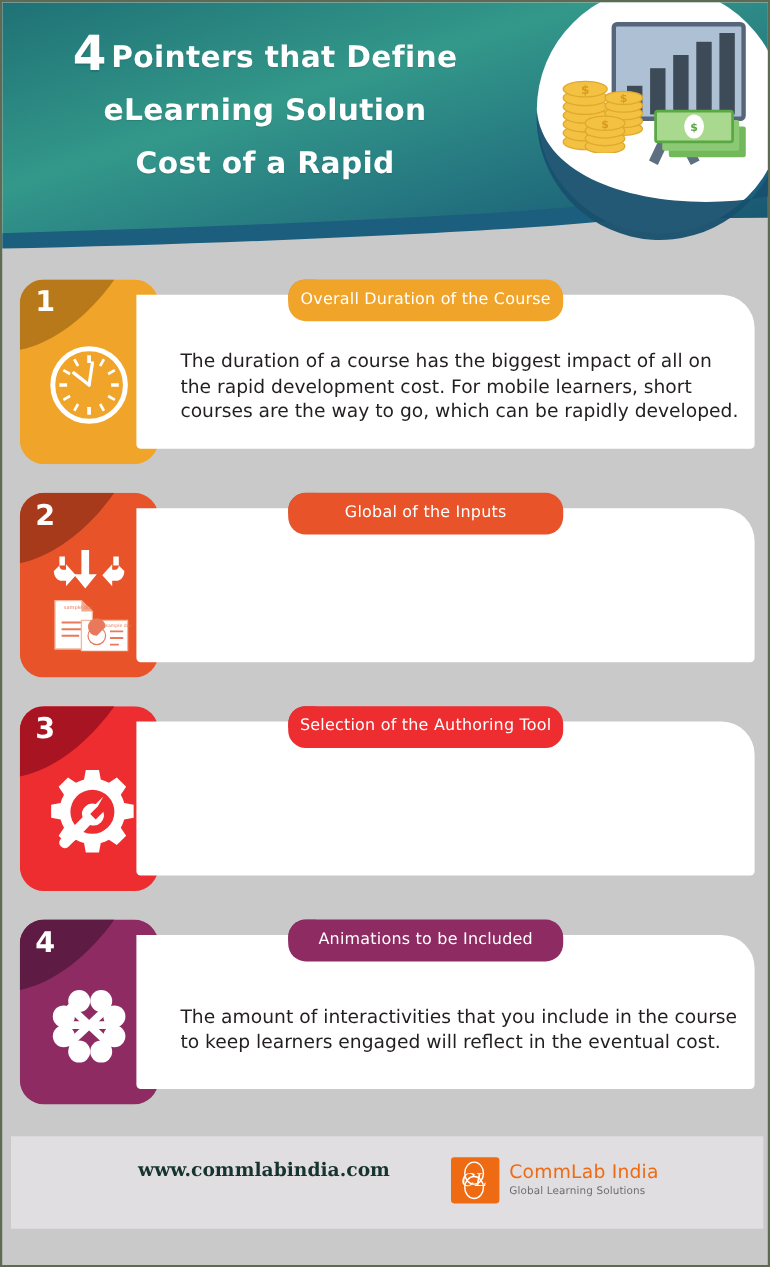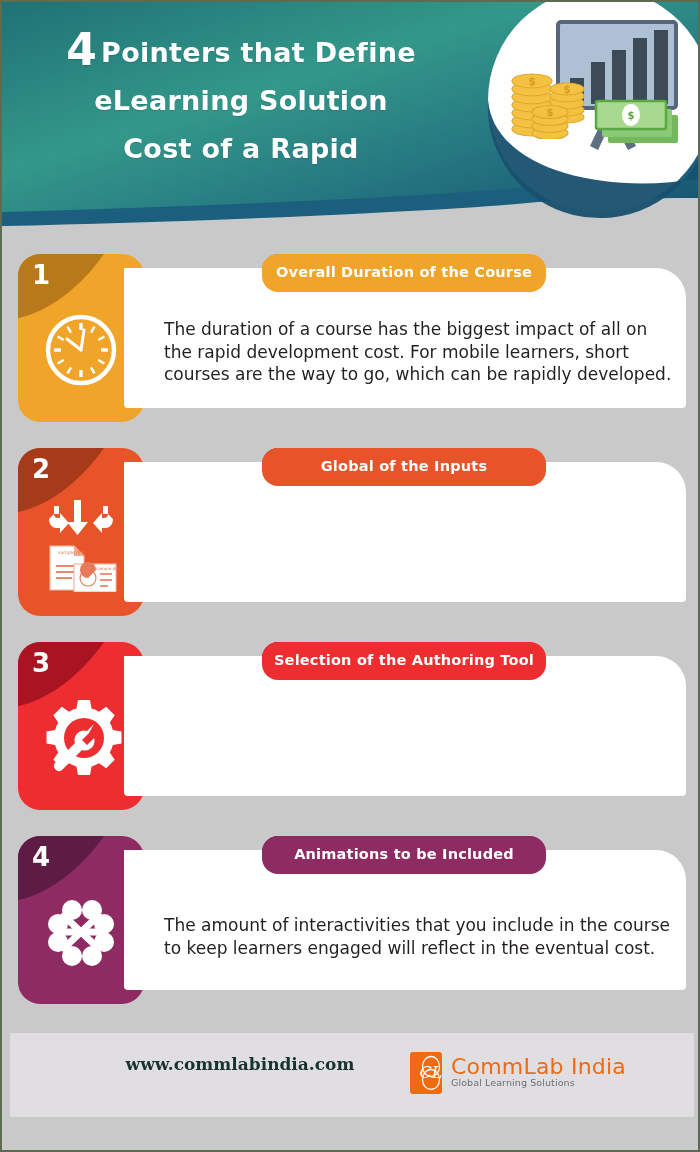--- a/index.html
+++ b/index.html
@@ -60,27 +60,27 @@
     position:absolute;left:14px;top:8px;
     color:#ffffff;font-weight:bold;font-size:26px;
     font-family:"DejaVu Sans", sans-serif;
     z-index:4;line-height:1;
   }
   .card-icon{
     position:absolute;left:20px;top:48px;width:86px;height:96px;
     z-index:4;
   }
   .card-tab{
-    position:absolute;top:0px;left:244px;width:284px;
+    position:absolute;top:0px;left:244px;width:250px;
     background:#e8a33d;
     border-radius:16px;
     color:#ffffff;
     text-align:center;
     font-family:"DejaVu Sans", sans-serif;
-    font-weight:bold;
+    font-weight:normal;
     font-size:14.5px;
     padding:9px 8px 10px;
     box-sizing:border-box;
     z-index:6;
     letter-spacing:.2px;
     line-height:19px;
   }
   .tab-fold{
     position:absolute;left:244px;top:0px;width:26px;height:20px;
     z-index:5;
@@ -107,25 +107,25 @@
     font-family:"DejaVu Serif", serif;
     font-weight:bold;
     font-size:17px;
     line-height:26px;
   }
   #footer-logo{
     position:absolute;left:400px;top:19px;
     display:flex;align-items:center;gap:9px;
   }
   .logo-mark{
-    width:32px;height:42px;background:#ee6a13;
+    width:44px;height:42px;background:#ee6a13;
     border-radius:3px;position:relative;
   }
   .logo-text-main{
-    color:#ee6a13;font-size:22px;
+    color:#ee6a13;font-size:17px;
     font-family:"DejaVu Sans", sans-serif;
     line-height:19px;letter-spacing:.2px;
   }
   .logo-text-sub{
     color:#6d6e71;font-size:9.5px;
     font-family:"DejaVu Sans", sans-serif;
     line-height:14px;letter-spacing:.1px;
   }
 </style>
 </head>

